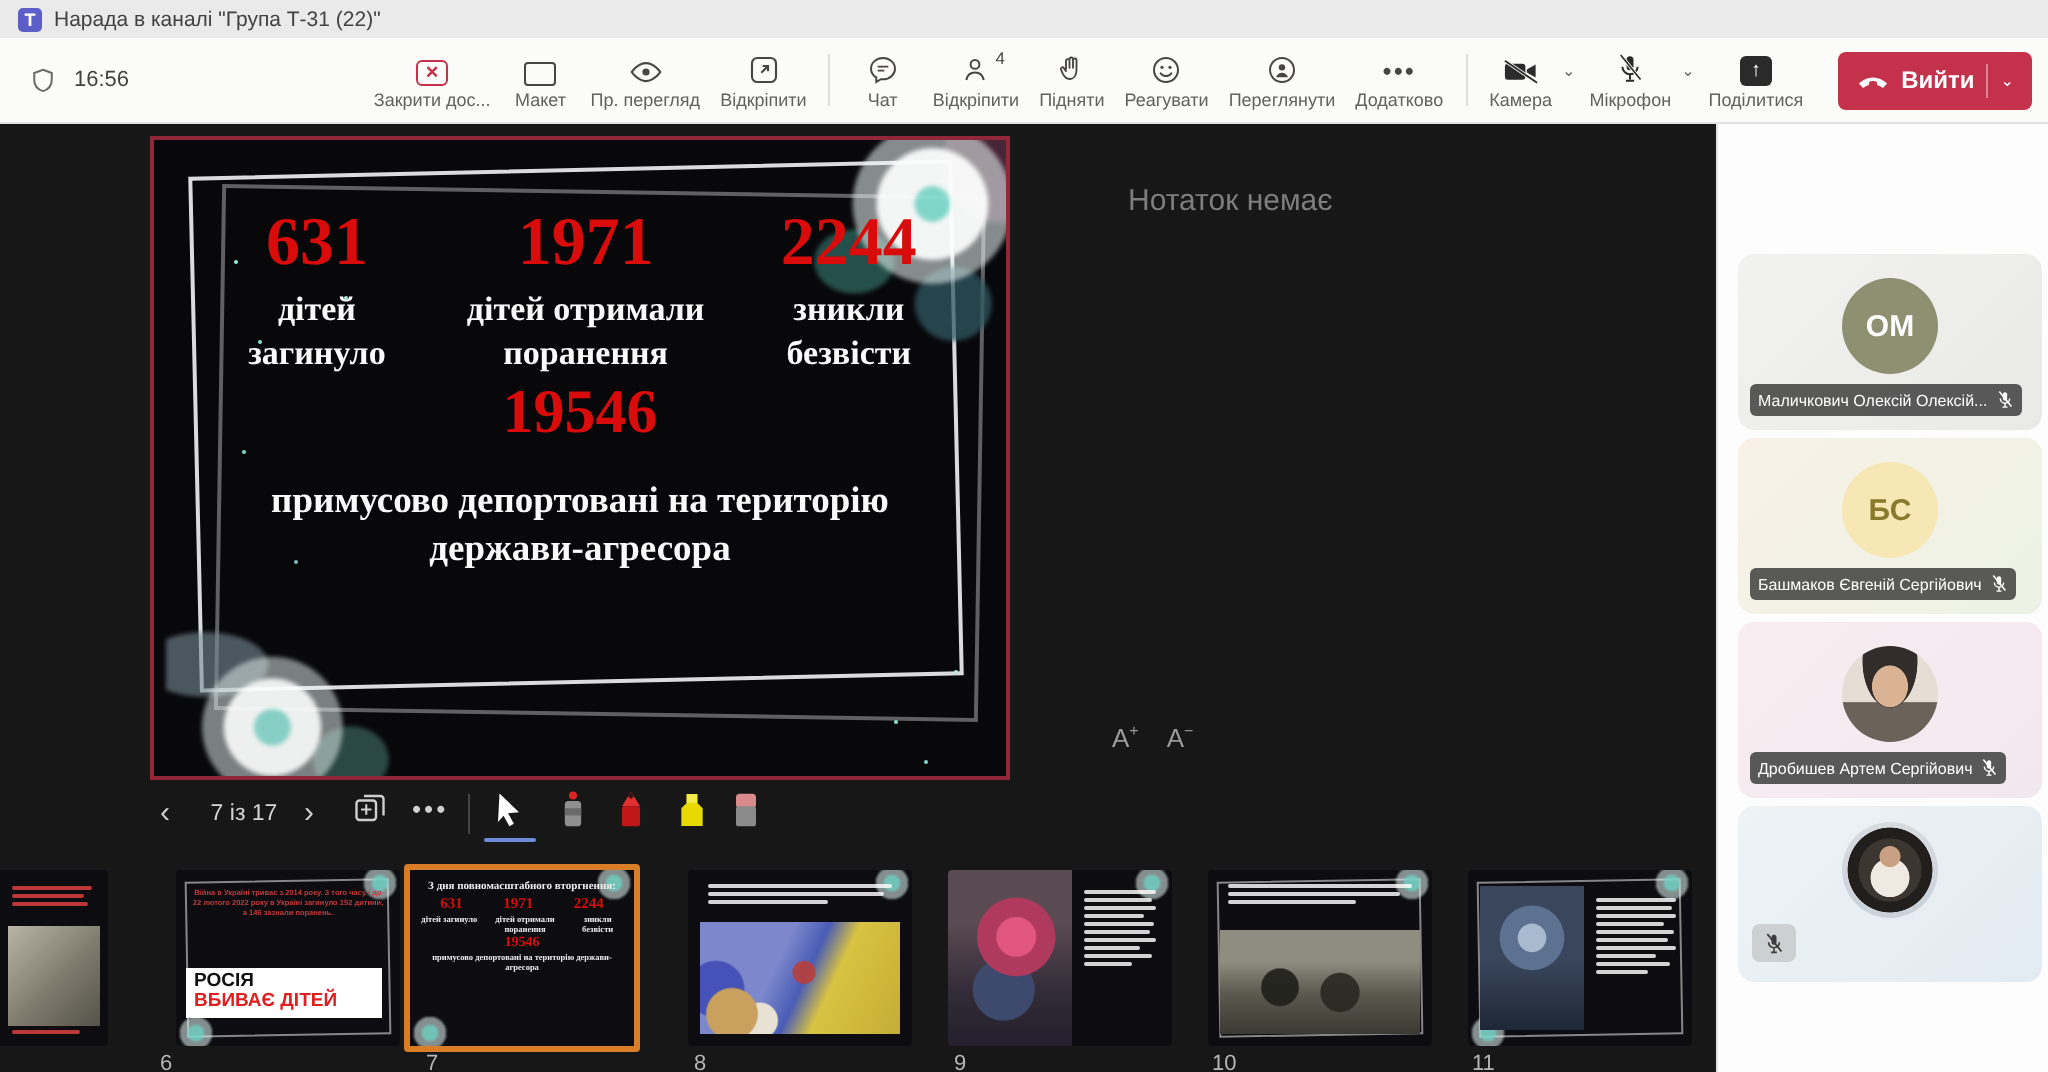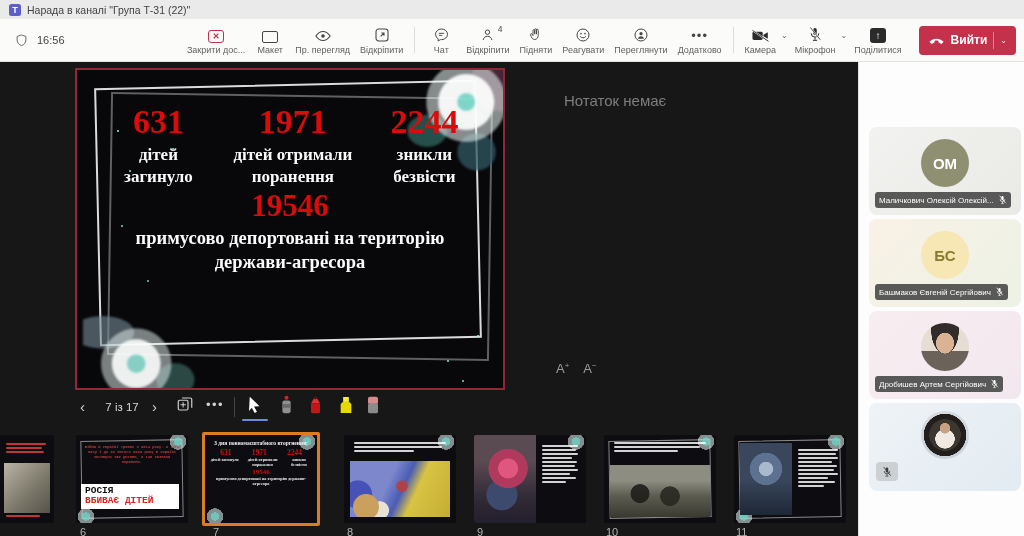--- a/index.html
+++ b/index.html
@@ -64,21 +64,21 @@
                 360px 205px 0 #a8ece2, 345px 250px 0 #7fd8cc, 30px 150px 0 rgba(160,235,225,.8); }
   .slide-inner { position:relative; z-index:2; height:100%; display:flex; flex-direction:column; align-items:center;
                  font-family:"Liberation Serif",serif; text-align:center; }
   .slide-title { margin-top:26px; font-size:21px; font-weight:bold; color:#f3f3f3; line-height:1.33; }
   .stats { display:flex; justify-content:space-between; width:100%; padding:0 26px; margin-top:8px; }
   .stat { display:flex; flex-direction:column; align-items:center; }
   .stat:nth-child(1){ width:118px; } .stat:nth-child(2){ width:168px; } .stat:nth-child(3){ width:112px; }
   .stat-value { color:#d90b0b; font-size:34px; font-weight:bold; line-height:1.05; }
   .stat-label { color:#fafafa; font-size:17px; font-weight:bold; line-height:1.3; margin-top:4px; }
   .big-value { color:#d90b0b; font-size:31px; font-weight:bold; line-height:1; margin-top:2px; }
-  .deported { color:#fafafa; font-size:18.5px; font-weight:bold; line-height:1.3; margin-top:5px; }
+  .deported { color:#fafafa; font-size:18.5px; font-weight:bold; line-height:1.3; margin-top:18px; }
 
   .notes-empty { position:absolute; left:564px; top:30px; font-size:15px; color:#7e7e7e; }
   .font-btns { position:absolute; left:556px; top:299px; display:flex; gap:14px; color:#9b9b9b; font-size:13px; }
   .font-btns span { cursor:pointer; }
   .font-btns sup { font-size:8px; }
 
   
   .navbar { position:absolute; left:0; top:333px; width:858px; height:28px; }
   .navbar > * { position:absolute; top:0; }
   .nv-ch { color:#cfcfcf; font-size:15px; cursor:pointer; line-height:24px; }
@@ -98,21 +98,21 @@
   .thumb .tframe { position:absolute; inset:5px; border:1px solid rgba(255,255,255,.5); transform:rotate(-1deg); }
   .tflower { position:absolute; width:24px; height:17px; filter:blur(.5px);
     background: radial-gradient(circle at 50% 50%, rgba(125,215,203,.9) 0 28%, rgba(232,250,247,.55) 29% 55%, transparent 56%); }
   .tfl-tr { right:-2px; top:-2px; } .tfl-bl { left:-2px; bottom:-2px; }
   .t5 { left:-58px; }
   .t5 .ph { position:absolute; left:62px; top:28px; width:46px; height:50px;
             background:linear-gradient(135deg,#b9b4a6,#7e7a6c 55%,#55524a); }
   .bars { position:absolute; display:flex; flex-direction:column; gap:2px; }
   .bar { height:2px; background:rgba(255,255,255,.82); border-radius:1px; }
   .bar.red { background:rgba(210,60,60,.9); }
-  .t6 { left:76px;font-family:Liberation Mono, monospace; }
+  .t6 { left:88px; }
   .t6 .redtxt { position:absolute; left:8px; top:9px; width:192px; transform:scale(.5); transform-origin:0 0;
                 font-size:7.5px; line-height:1.35; color:#c23a3a; font-weight:bold; text-align:center; }
   .t6 .banner { position:absolute; left:5px; bottom:14px; width:98px; background:#fff; padding:2px 4px 3px; }
   .t6 .b1 { font-size:9.5px; font-weight:bold; color:#111; line-height:1.05; }
   .t6 .b2 { font-size:9.5px; font-weight:bold; color:#e02020; line-height:1.05; }
   .t7 { left:202px; top:370px; width:118px; height:94px; border:3px solid #d97e26; background:#0d0d11; }
   .t7 .mini { position:absolute; left:0; top:0; width:224px; height:176px; transform:scale(.5); transform-origin:0 0;
               font-family:"Liberation Serif",serif; text-align:center; color:#eee; }
   .t7 .m-title { font-size:11px; font-weight:bold; margin-top:10px; }
   .t7 .m-nums { display:flex; justify-content:space-around; padding:0 10px; margin-top:4px; }

